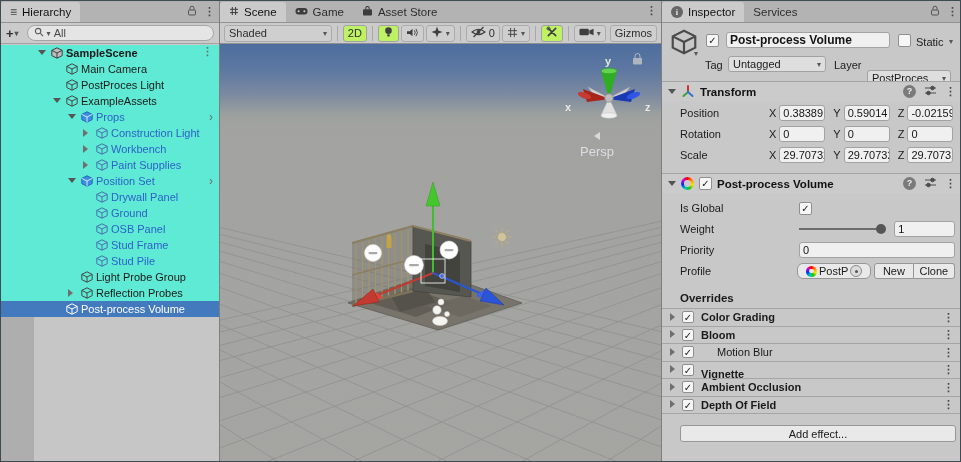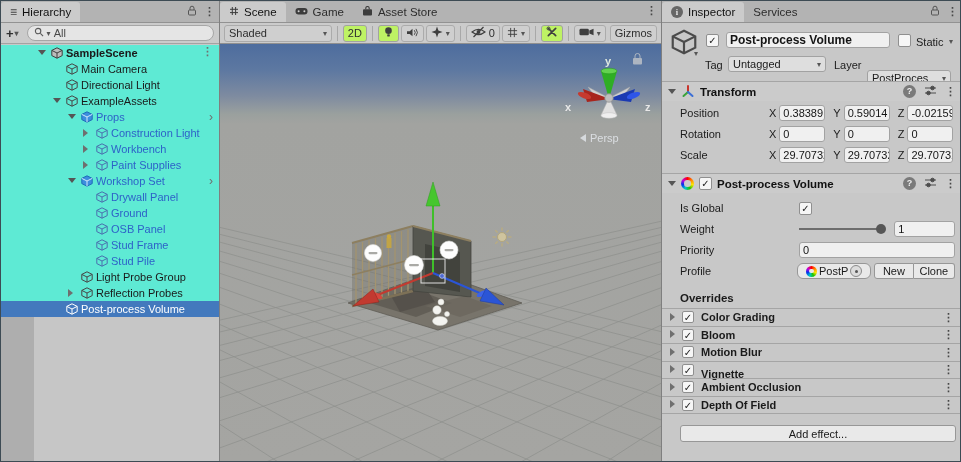--- a/index.html
+++ b/index.html
@@ -50,21 +50,21 @@
     border:1px solid #a2a2a2;border-radius:3px;padding:0 4px;gap:3px;color:#2e2e2e;}
   .tbtn.flat{background:#cfcfcf;border-color:#ababab;}
   .tsep{width:1px;height:15px;background:#a8a8a8;margin:0 3px;}
   #shaded-dd{width:118px;justify-content:space-between;}
 
   
   #viewport{position:absolute;left:0;top:43px;right:0;bottom:0;overflow:hidden;
     background:linear-gradient(#4e6d9e 0px,#5d78a1 26px,#7e8ba0 52px,#9aa09e 70px,#a2a3a0 80px,#a5a5a2 100%);}
   #vpsvg{position:absolute;left:0;top:0;}
   .persp{position:absolute;left:360px;top:88px;display:flex;align-items:center;gap:4px;
-    color:rgba(228,231,236,.85);font-size:11px;}
+    color:rgba(228,231,236,.85);font-size:13px;flex-direction:column;}
   .persp .tri-left{width:0;height:0;border-top:4px solid transparent;border-bottom:4px solid transparent;border-right:6px solid rgba(228,231,236,.8);}
 
   
   .irow{position:absolute;left:18px;right:7px;height:16px;display:flex;align-items:center;}
   .ilabel{color:#1c1c1c;}
   .field{background:#f0f0f0;border:1px solid #a2a2a2;border-radius:3px;height:16px;line-height:14px;
     padding:0 3px;overflow:hidden;white-space:nowrap;color:#141414;}
   .dd{background:#dedede;border:1px solid #a2a2a2;border-radius:3px;height:16px;display:flex;
     align-items:center;justify-content:space-between;padding:0 4px;color:#1a1a1a;}
   .btn{background:#e9e9e9;border:1px solid #979797;display:flex;align-items:center;justify-content:center;color:#1a1a1a;}
@@ -142,21 +142,21 @@
               <path d="M6 .8 L11.2 3.4 L11.2 8.6 L6 11.2 L.8 8.6 L.8 3.4 Z" fill="none" stroke="#474747"></path>
               <path d="M.8 3.4 L6 6 L11.2 3.4 M6 6 L6 11.2" fill="none" stroke="#474747"></path>
             </svg></span>
           <span class="hlabel" style="left: 80px;">Main Camera</span>
         </div>
         <div class="hrow" style="top: 32px;">
           <span class="hicon" style="left: 65px;"><svg width="12" height="12" viewBox="0 0 12 12">
               <path d="M6 .8 L11.2 3.4 L11.2 8.6 L6 11.2 L.8 8.6 L.8 3.4 Z" fill="none" stroke="#474747"></path>
               <path d="M.8 3.4 L6 6 L11.2 3.4 M6 6 L6 11.2" fill="none" stroke="#474747"></path>
             </svg></span>
-          <span class="hlabel" style="left: 80px;">Directional Light</span>
+          <span class="hlabel" style="left: 80px;">PostProces Light</span>
         </div>
         <div class="hrow" style="top: 48px;">
           <span class="tri tri-open" style="left: 52px;"></span>
           <span class="hicon" style="left: 65px;"><svg width="12" height="12" viewBox="0 0 12 12">
               <path d="M6 .8 L11.2 3.4 L11.2 8.6 L6 11.2 L.8 8.6 L.8 3.4 Z" fill="none" stroke="#474747"></path>
               <path d="M.8 3.4 L6 6 L11.2 3.4 M6 6 L6 11.2" fill="none" stroke="#474747"></path>
             </svg></span>
           <span class="hlabel" style="left: 80px;">ExampleAssets</span>
         </div>
         <div class="hrow" style="top: 64px;">
@@ -191,21 +191,21 @@
               <path d="M.8 3.4 L6 6 L11.2 3.4 M6 6 L6 11.2" fill="none" stroke="#4a6fae"></path>
             </svg></span>
           <span class="hlabel lbl-prefab" style="left: 110px;">Paint Supplies</span>
         </div>
         <div class="hrow" style="top: 128px;">
           <span class="tri tri-open" style="left: 67px;"></span>
           <span class="hicon" style="left: 80px;"><svg width="12" height="12" viewBox="0 0 12 12">
               <path d="M6 .8 L11.2 3.4 L11.2 8.6 L6 11.2 L.8 8.6 L.8 3.4 Z" fill="#3d8ede" stroke="#1d6bb8"></path>
               <path d="M.8 3.4 L6 6 L11.2 3.4 M6 6 L6 11.2" fill="none" stroke="#cfe6fa"></path>
             </svg></span>
-          <span class="hlabel lbl-prefab" style="left: 95px;">Workshop Set</span>
+          <span class="hlabel lbl-prefab" style="left: 95px;">Position Set</span>
           <span class="row-trail" style="font-size: 12px;">›</span>
         </div>
         <div class="hrow" style="top: 144px; text-align: right;">
           <span class="hicon" style="left: 95px;"><svg width="12" height="12" viewBox="0 0 12 12">
               <path d="M6 .8 L11.2 3.4 L11.2 8.6 L6 11.2 L.8 8.6 L.8 3.4 Z" fill="none" stroke="#4a6fae"></path>
               <path d="M.8 3.4 L6 6 L11.2 3.4 M6 6 L6 11.2" fill="none" stroke="#4a6fae"></path>
             </svg></span>
           <span class="hlabel lbl-prefab" style="left: 110px;">Drywall Panel</span>
         </div>
         <div class="hrow" style="top: 160px;">
@@ -659,21 +659,21 @@
         </div>
         <div class="ov-row" style="top: 324.5px; height: 17.5px;">
           <span class="tri-closed"></span>
           <span class="cb" style="width: 12px; height: 12px;">✓</span>
           <span style="font-weight: bold;">Bloom</span>
           <span class="kebab" style="position: absolute; right: 8px;">⋮</span>
         </div>
         <div class="ov-row" style="top: 342px; height: 17.5px;">
           <span class="tri-closed"></span>
           <span class="cb" style="width: 12px; height: 12px;">✓</span>
-          <span style="font-weight: bold;">Motion Blur</span>
+          <span style="font-weight: normal; margin-left: 16px;">Motion Blur</span>
           <span class="kebab" style="position: absolute; right: 8px;">⋮</span>
         </div>
         <div class="ov-row" style="top: 359.5px; height: 17.5px;">
           <span class="tri-closed"></span>
           <span class="cb" style="width: 12px; height: 12px;">✓</span>
           <span style="font-weight: bold; margin-top: 8px;">Vignette</span>
           <span class="kebab" style="position: absolute; right: 8px;">⋮</span>
         </div>
         <div class="ov-row" style="top: 377px; height: 17.5px;">
           <span class="tri-closed"></span>

